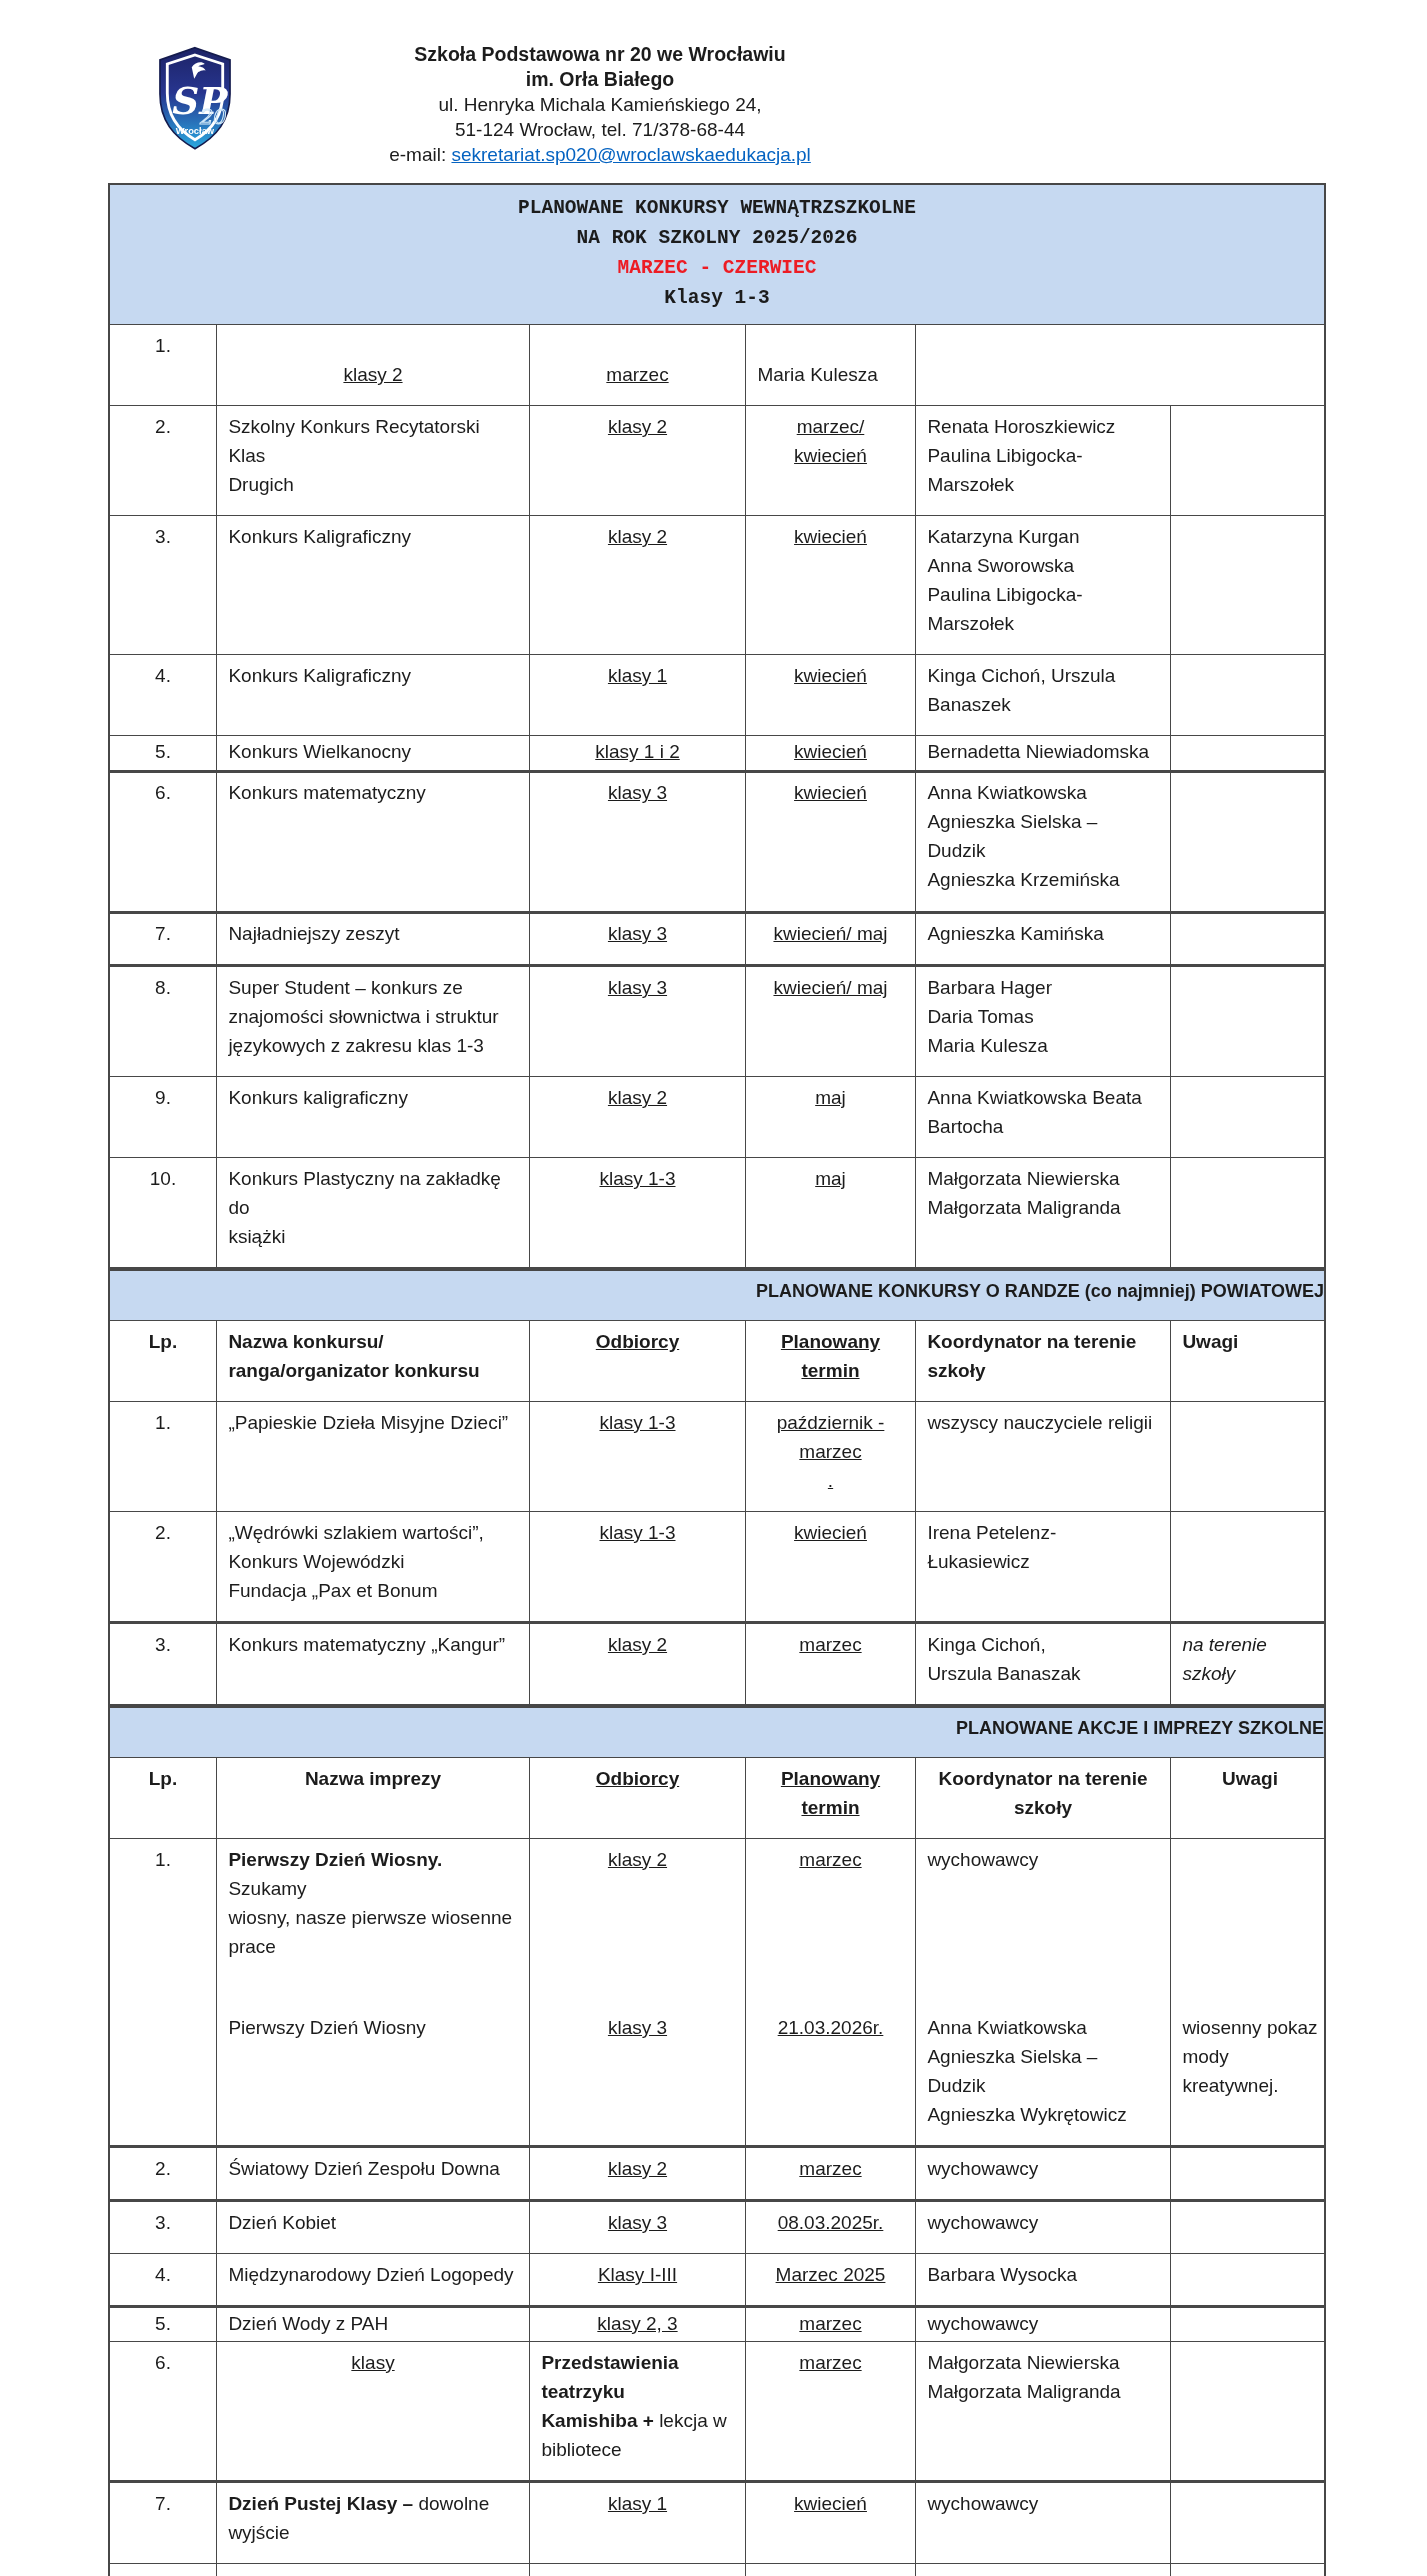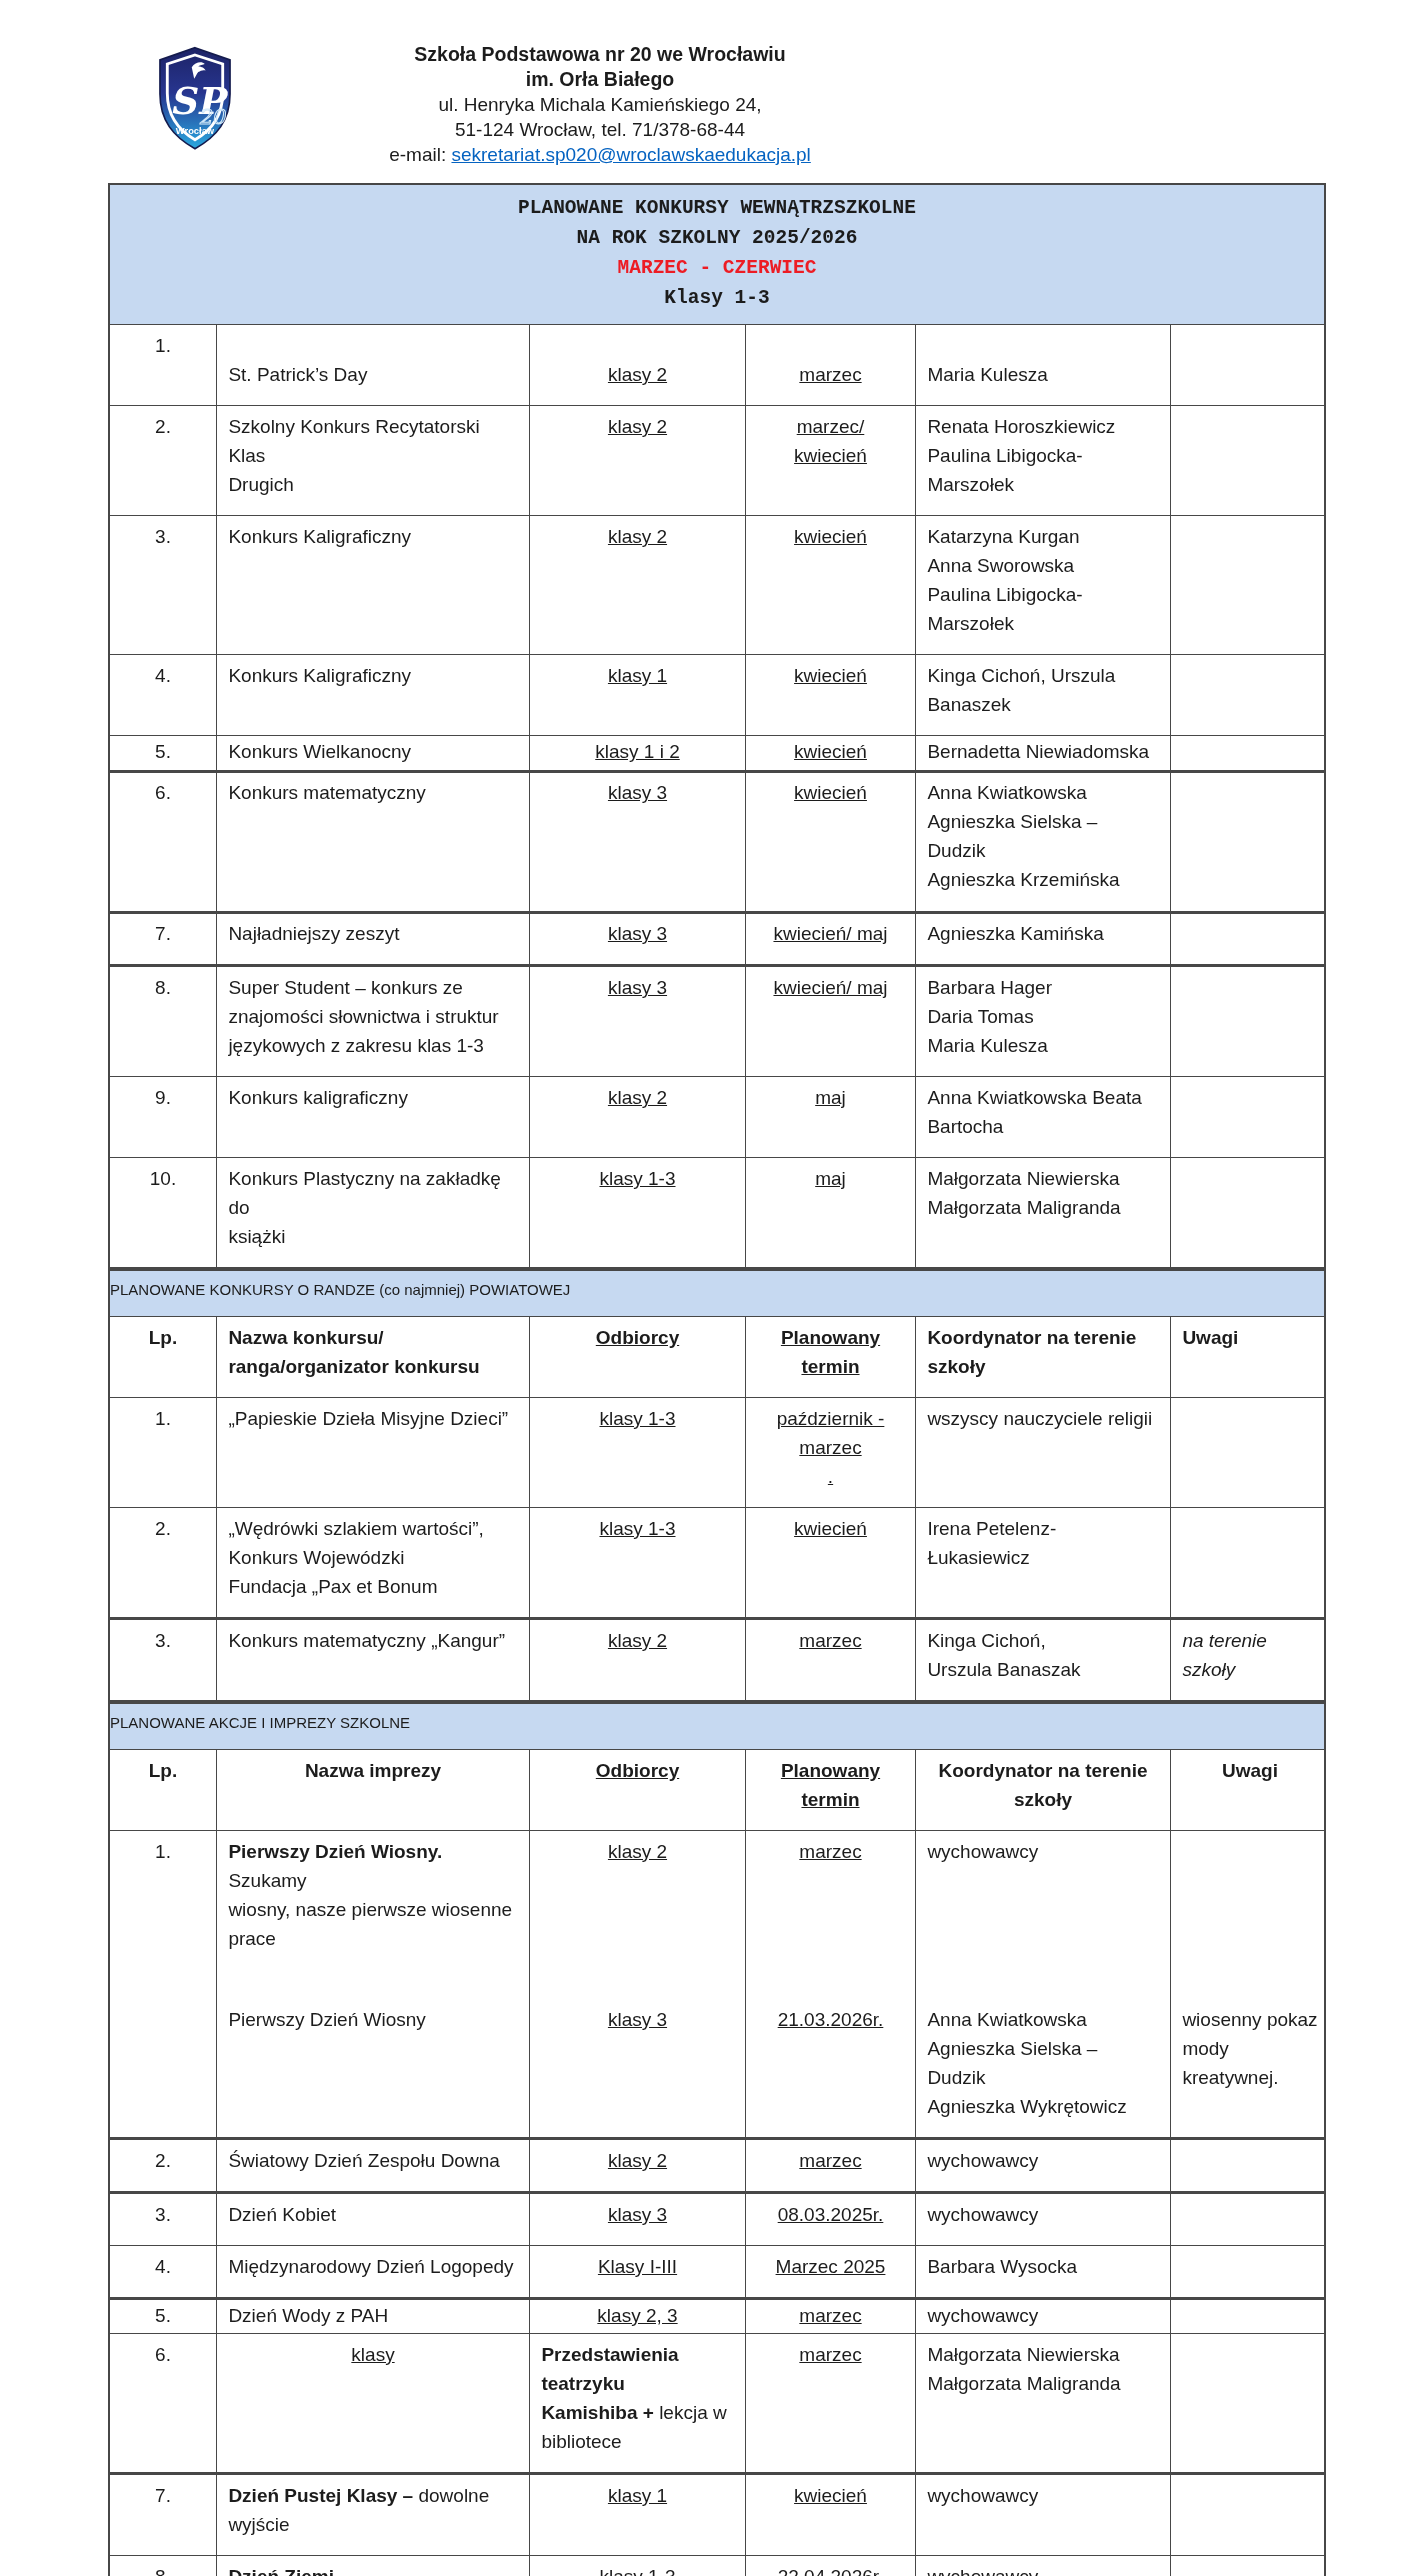--- a/index.html
+++ b/index.html
@@ -16,21 +16,21 @@
   .school-info{position:absolute;top:42px;left:0;width:1200px;text-align:center;font-size:19px;line-height:25px;}
   .school-info .b1,.school-info .b2{font-weight:bold;font-size:19.5px;}
   .school-info a{color:var(--link);text-decoration:underline;}
 
   
   .doc{margin-left:108px;width:1218px;}
   .title-block{background:var(--band);border:2.4px solid var(--border);border-bottom:1.6px solid var(--border);
     text-align:center;font-weight:bold;font-size:19.5px;line-height:30px;padding:8.1px 0 11.4px;font-family:Liberation Mono, monospace;}
   .title-block .red{color:var(--red);}
   .band{background:var(--band);border:2.4px solid var(--border);border-bottom:1.6px solid var(--border);
-    text-align:left;font-weight:normal;font-size:15px;padding:9.8px 0 18px;}
+    text-align:right;font-weight:bold;font-size:18px;padding:9.8px 0 18px;}
 
   .tbl{border:2.4px solid var(--border);border-top:none;font-size:19px;line-height:29px;}
   .row{display:grid;grid-template-columns:106px 313px 216px 170px 255px 159px;border-top:1.6px solid var(--border);}
   .tbl > .row:first-child{border-top:none;}
   .row.sep{border-top:3.3px solid var(--border);}
   .cell{padding:5.7px 11.4px 16.3px;white-space:pre-line;border-left:1.6px solid var(--border);min-height:29px;}
   .cell.c0{border-left:none;text-align:center;padding-left:3.3px;padding-right:3.3px;}
   .cell.c2,.cell.c3{text-align:center;text-decoration:underline;}
   .row.tight .cell{padding-top:0.8px;padding-bottom:3.3px;}
   .row.hdr{font-weight:bold;}
@@ -75,22 +75,20 @@
     <div class="title-block">
       <div>PLANOWANE KONKURSY WEWNĄTRZSZKOLNE</div>
       <div>NA ROK SZKOLNY 2025/2026</div>
       <div class="red">MARZEC - CZERWIEC</div>
       <div>Klasy 1-3</div>
     </div>
 
     <div class="tbl" id="table1">
         <div class="row">
           <div class="cell c0">1.</div>
-          <div class="cell c1">
-St. Patrick’s Day</div>
           <div class="cell c2">
 klasy 2</div>
           <div class="cell c3">
 marzec</div>
           <div class="cell c4">
 Maria Kulesza</div>
           <div class="cell c5"></div>
         </div>
         <div class="row">
           <div class="cell c0">2.</div>

